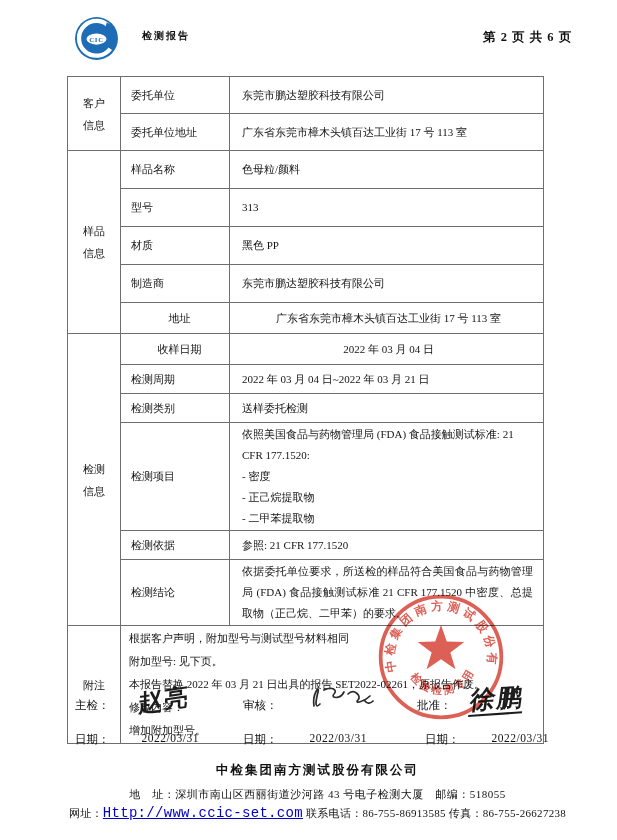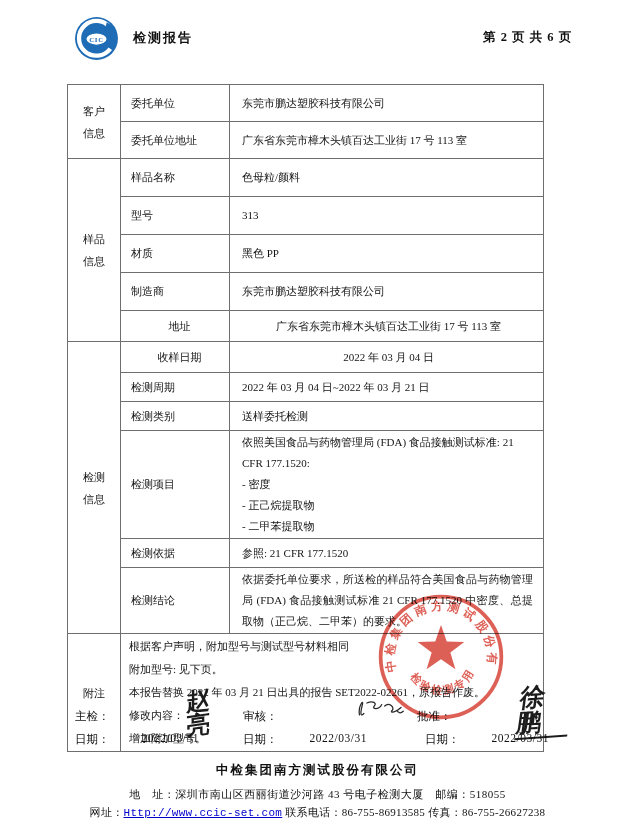--- a/index.html
+++ b/index.html
@@ -6,45 +6,45 @@
   body{
     width:617px;height:840px;background:#ffffff;position:relative;overflow:hidden;
     font-family:"Liberation Serif","DejaVu Serif",serif;color:#111;
     -webkit-font-smoothing:antialiased;
   }
   .page{position:absolute;inset:0;margin-left:9px;}
 
   
   .header{position:absolute;left:0;top:0;width:617px;height:70px;}
   .logo{position:absolute;left:64px;top:15px;width:47px;height:47px;}
-  .hdr-title{position:absolute;left:124px;top:29px;font-size:13px;font-weight:bold;letter-spacing:2px;text-align:right;}
+  .hdr-title{position:absolute;left:133px;top:29px;font-size:10px;font-weight:bold;letter-spacing:2px;text-align:right;}
   .hdr-no{position:absolute;left:233px;top:29px;font-size:12.5px;font-weight:bold;white-space:nowrap;}
   .hdr-page{position:absolute;left:474px;top:29px;font-size:12.5px;font-weight:bold;letter-spacing:1px;white-space:nowrap;}
 
   
   table.report{
-    position:absolute;left:58px;top:84px;width:477px;
+    position:absolute;left:58px;top:76px;width:477px;
     border-collapse:collapse;table-layout:fixed;
   }
   table.report td{
     border:1px solid #6e6e6e;font-size:11px;color:#151515;
     vertical-align:middle;overflow:hidden;
   }
   td.sec{width:50px;text-align:center;white-space:pre-line;line-height:22px;}
   td.lab{width:97px;padding-left:10px;}
   td.val{padding-left:12px;padding-right:8px;white-space:pre-line;line-height:21px;}
   td.val.just{text-align:justify;padding-right:10px;}
   td.notes-cell{padding-left:8px;padding-right:8px;white-space:pre-line;line-height:23px;}
   tr.h34 td{height:34px;} tr.h35 td{height:35px;} tr.h28 td{height:28px;text-align:center;}
   tr.h26 td{height:26px;} tr.h78 td{height:78px;} tr.h54 td{height:54px;}
   tr.h68 td{height:68px;}
 
   
   .sign-roles{position:absolute;left:58px;top:694px;width:503px;display:flex;z-index:2;}
-  .sign-roles .col{display:flex;align-items:center;gap:48px;}
+  .sign-roles .col{display:flex;align-items:center;}
   .sign-roles .c1{width:168px;} .sign-roles .c2{width:170px;} .sign-roles .c3{width:165px;}
   .role-label{font-size:11.5px;padding-left:8px;white-space:nowrap;}
   .c3 .role-label{padding-left:12px;}
   .sig-name{
     display:inline-block;font-weight:bold;color:#1c1c1c;
     transform:rotate(-8deg) skewX(-8deg);font-size:24px;line-height:1;
     margin-left:28px;margin-top:-10px;letter-spacing:2px;
   }
   .sig-name.approver{transform:rotate(-4deg) skewX(-12deg);margin-left:18px;font-size:25px;
     border-bottom:2px solid #1c1c1c;padding-bottom:2px;}
@@ -58,21 +58,21 @@
 
   
   .stamp{position:absolute;left:366px;top:591px;width:132px;height:132px;z-index:5;
     opacity:.86;pointer-events:none;mix-blend-mode:multiply;}
 
   
   .footer{position:absolute;left:0;top:762px;width:617px;text-align:center;}
   .footer .company{font-size:12.5px;font-weight:bold;letter-spacing:2px;}
   .footer .addr{font-size:11px;margin-top:8px;letter-spacing:.5px;}
   .footer .web{font-size:11px;margin-top:3px;letter-spacing:.3px;}
-  .footer a{color:#0000cc;text-decoration:underline;font-family:"Liberation Mono","DejaVu Sans Mono",monospace;font-size:11px;}
+  .footer a{color:#0000cc;text-decoration:underline;font-family:"Liberation Mono","DejaVu Sans Mono",monospace;font-size:14px;}
 </style>
 </head>
 <body>
 
 <div class="page">
 
   <div class="header">
     <svg class="logo" viewBox="0 0 46 46">
       <circle cx="23" cy="23" r="21" fill="#1d6cb5"></circle>
       <path d="M 36 12 A 17 17 0 1 0 36.5 33" fill="none" stroke="#ffffff" stroke-width="4.2"></path>

